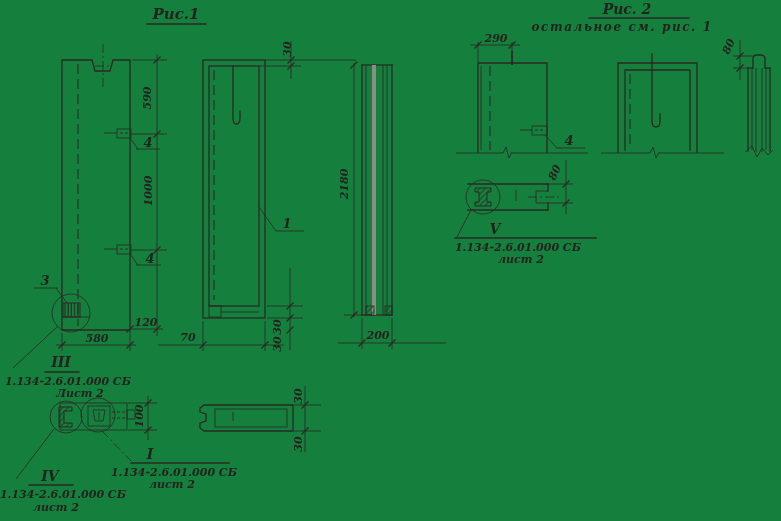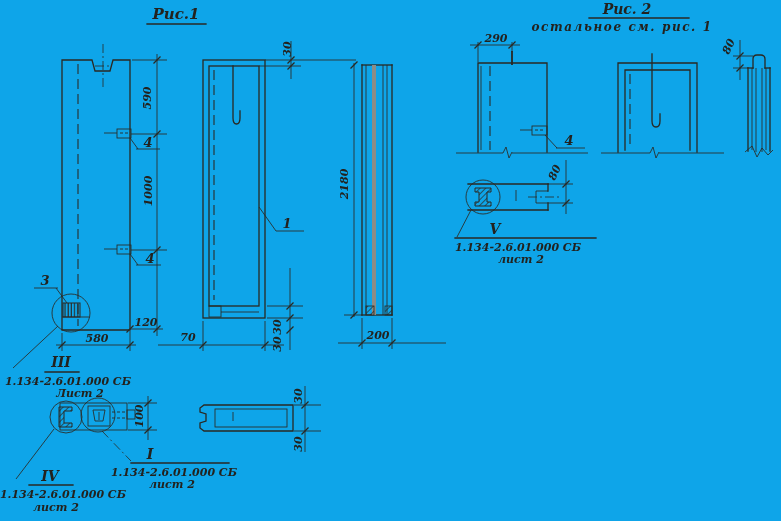--- a/index.html
+++ b/index.html
@@ -1,16 +1,16 @@
 <!DOCTYPE html>
 <html><head>
 <meta charset="utf-8">
 <style>
   html,body{margin:0;padding:0;background:#e9e7e2;}
-  .sheet{position:relative;width:781px;height:521px;background:#0ea5e9;overflow:hidden;
+  .sheet{position:relative;width:781px;height:521px;background:#15803d;overflow:hidden;
          font-family:"DejaVu Serif", "Liberation Serif", serif;}
   svg{position:absolute;left:0;top:0;}
   .ln{stroke:#2a2923;stroke-width:1.3;fill:none;stroke-linecap:square;}
   .hv{stroke:#2a2923;stroke-width:1.8;fill:none;stroke-linecap:square;}
   .tn{stroke:#2a2923;stroke-width:0.85;fill:none;}
   .tk{stroke:#2a2923;stroke-width:1.3;fill:none;}
   .dsh{stroke:#2a2923;stroke-width:1.05;fill:none;stroke-dasharray:10 5;}
   .cl{stroke:#2a2923;stroke-width:0.8;fill:none;stroke-dasharray:9 3 2 3;}
   .d2{stroke:#2a2923;stroke-width:0.9;fill:none;stroke-dasharray:3 2;}
   text{fill:#23221e;font-style:italic;font-weight:600;font-family:"DejaVu Serif","Liberation Serif",serif;}

